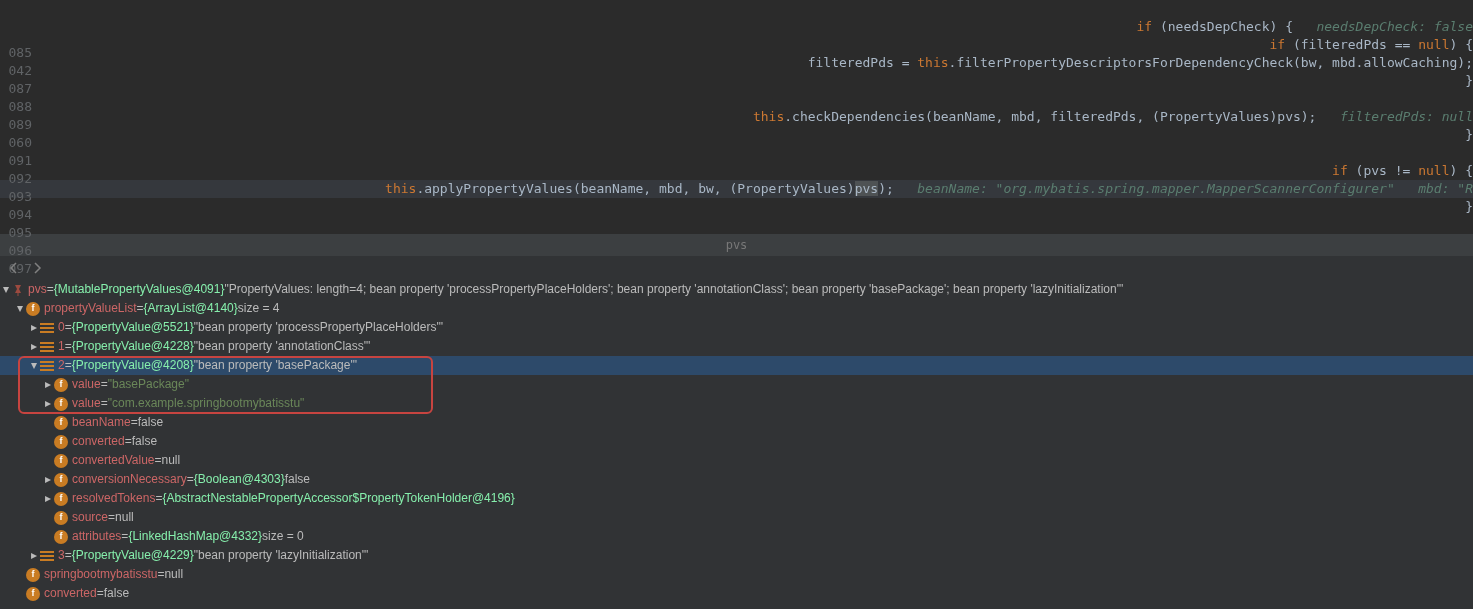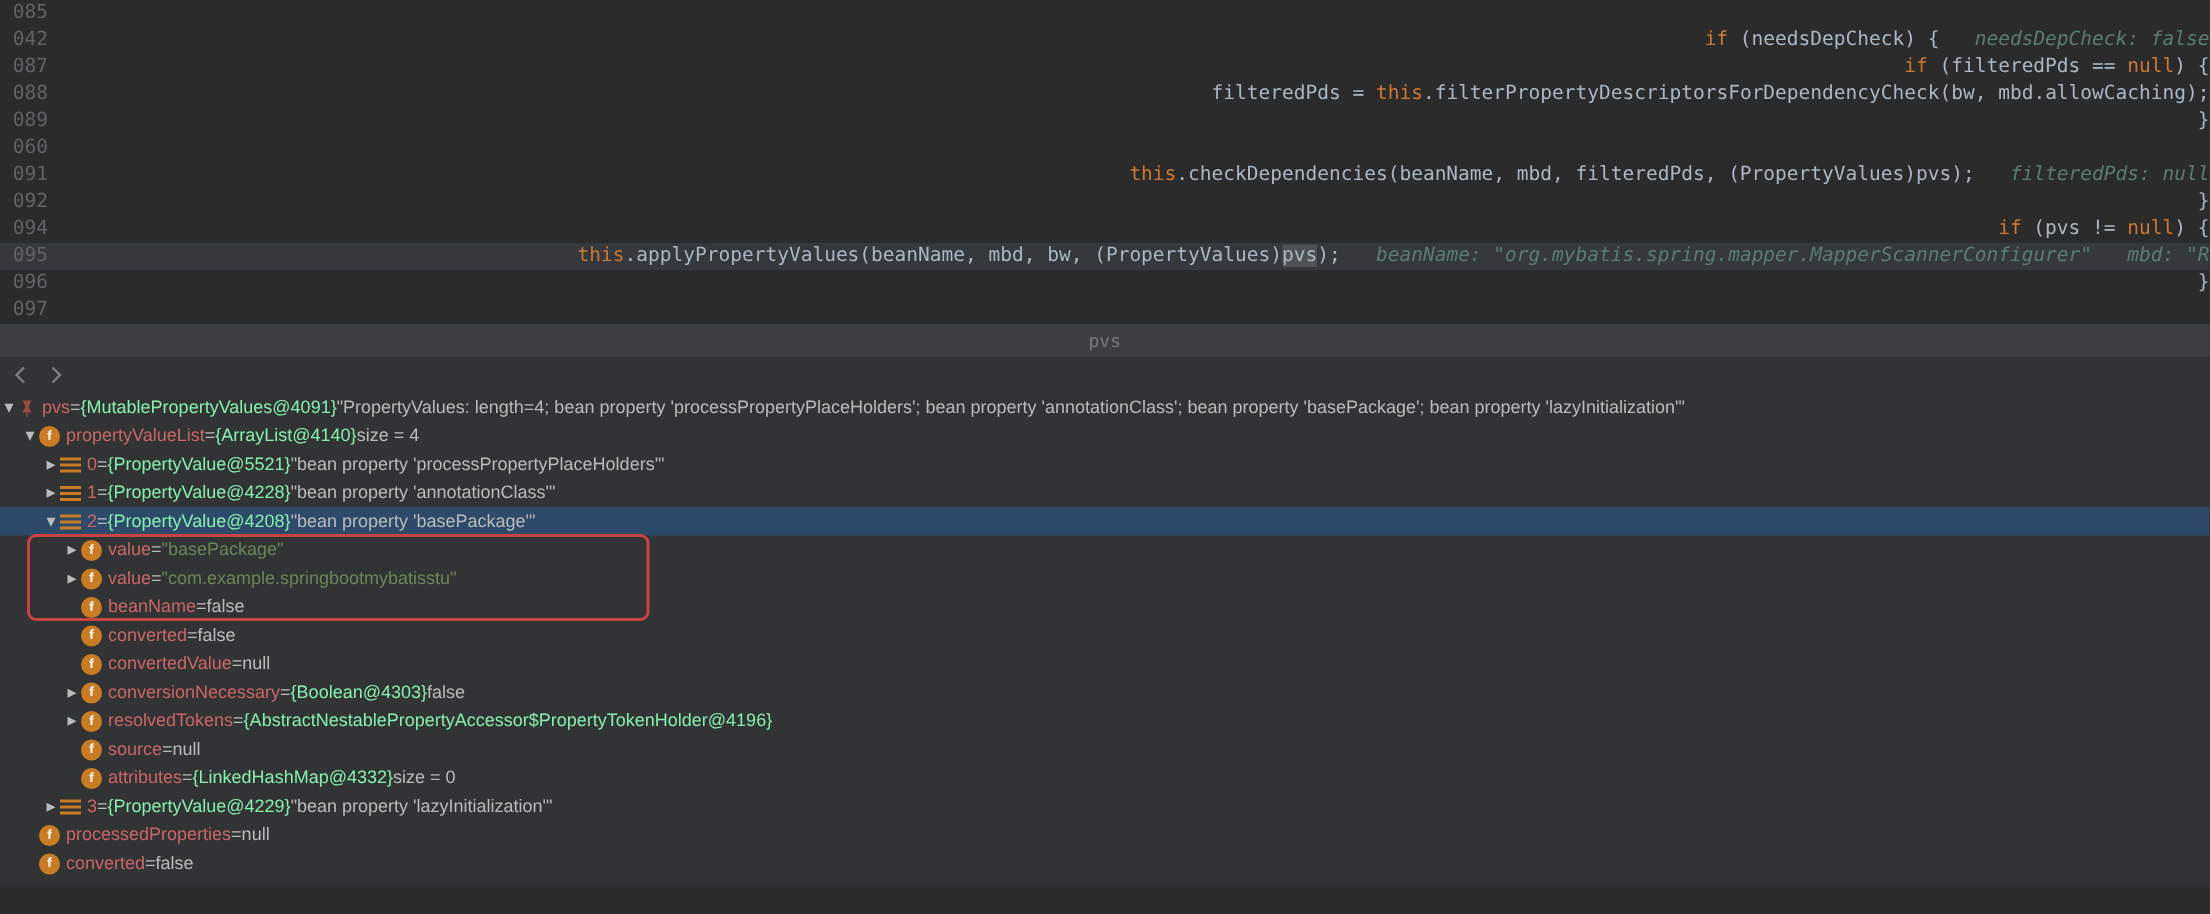--- a/index.html
+++ b/index.html
@@ -1,19 +1,19 @@
 <!DOCTYPE html>
 <html><head>
 <meta charset="utf-8">
 <style>
 * { margin:0; padding:0; box-sizing:border-box; }
 body { width:1473px; height:609px; background:#2b2b2b; font-family:monospace; font-size:13px; color:#a9b7c6; overflow:hidden; }
 .editor { background:#2b2b2b; }
 .code-line { display:flex; height:18px; line-height:18px; white-space:pre; }
-.line-number { width:40px; text-align:right; color:#606366; padding-right:8px; flex-shrink:0; user-select:none; }
+.line-number { width:40px; text-align:right; color:#606366; padding-right:8px; flex-shrink:0; user-select:none;margin-top:44px; }
 .code { flex:1;text-align:right; }
 .highlight-line { background:#35383d; }
 .kw { color:#cc7832; }
 .inlay { color:#5a7d6f; font-style:italic; }
 .inlay2 { color:#5a7d6f; font-style:italic; }
 .sel { background:#4e5254; }
 .divider { height:22px; background:#3c3f41; color:#787878; text-align:center; line-height:22px; font-size:12px; }
 .toolbar { height:24px; background:#313335; display:flex; align-items:center; padding:0 6px; gap:4px; }
 .nav-btn { width:18px; height:18px; color:#808080; cursor:pointer; display:flex; align-items:center; justify-content:center; }
 .debugger { background:#313335; font-family:sans-serif; font-size:12px; overflow:auto; color:#bbb; padding-bottom:6px; }
@@ -38,20 +38,21 @@
 
 <div class="editor" id="code-container">
     <div class="code-line "><span class="line-number">085</span><span class="code"></span></div>
     <div class="code-line "><span class="line-number">042</span><span class="code">                <span class="kw">if</span> (needsDepCheck) {   <span class="inlay">needsDepCheck: false</span></span></div>
     <div class="code-line "><span class="line-number">087</span><span class="code">                    <span class="kw">if</span> (filteredPds == <span class="kw">null</span>) {</span></div>
     <div class="code-line "><span class="line-number">088</span><span class="code">                        filteredPds = <span class="kw">this</span>.filterPropertyDescriptorsForDependencyCheck(bw, mbd.allowCaching);</span></div>
     <div class="code-line "><span class="line-number">089</span><span class="code">                    }</span></div>
     <div class="code-line "><span class="line-number">060</span><span class="code"></span></div>
     <div class="code-line "><span class="line-number">091</span><span class="code">                    <span class="kw">this</span>.checkDependencies(beanName, mbd, filteredPds, (PropertyValues)pvs);   <span class="inlay">filteredPds: null</span></span></div>
     <div class="code-line "><span class="line-number">092</span><span class="code">                }</span></div>
+    <div class="code-line "><span class="line-number">093</span><span class="code"></span></div>
     <div class="code-line "><span class="line-number">094</span><span class="code">                <span class="kw">if</span> (pvs != <span class="kw">null</span>) {</span></div>
     <div class="code-line highlight-line"><span class="line-number">095</span><span class="code">                    <span class="kw">this</span>.applyPropertyValues(beanName, mbd, bw, (PropertyValues)<span class="sel">pvs</span>);   <span class="inlay2">beanName: "org.mybatis.spring.mapper.MapperScannerConfigurer"   mbd: "R</span></span></div>
     <div class="code-line "><span class="line-number">096</span><span class="code">                }</span></div>
     <div class="code-line "><span class="line-number">097</span><span class="code"></span></div>
   </div>
 
 <div class="divider">pvs</div>
 
 <div class="toolbar">
   <div class="nav-btn">
@@ -219,21 +220,21 @@
     <span class="var-name">3</span>
     <span class="eq"> = </span>
     <span class="val-obj">{PropertyValue@4229}</span>
       <span> </span>
     <span class="val-lit">"bean property 'lazyInitialization'"</span>
   </div>
 
   <div class="tree-row">
     <span class="indent" style="width:26px"></span>
     <span class="node-icon icon-f">f</span>
-    <span class="var-name">processedProperties</span>
+    <span class="var-name">springbootmybatisstu</span>
     <span class="eq"> = </span>
     <span class="val-lit">null</span>
   </div>
 
   <div class="tree-row">
     <span class="indent" style="width:26px"></span>
     <span class="node-icon icon-f">f</span>
     <span class="var-name">converted</span>
     <span class="eq"> = </span>
     <span class="val-lit">false</span>

